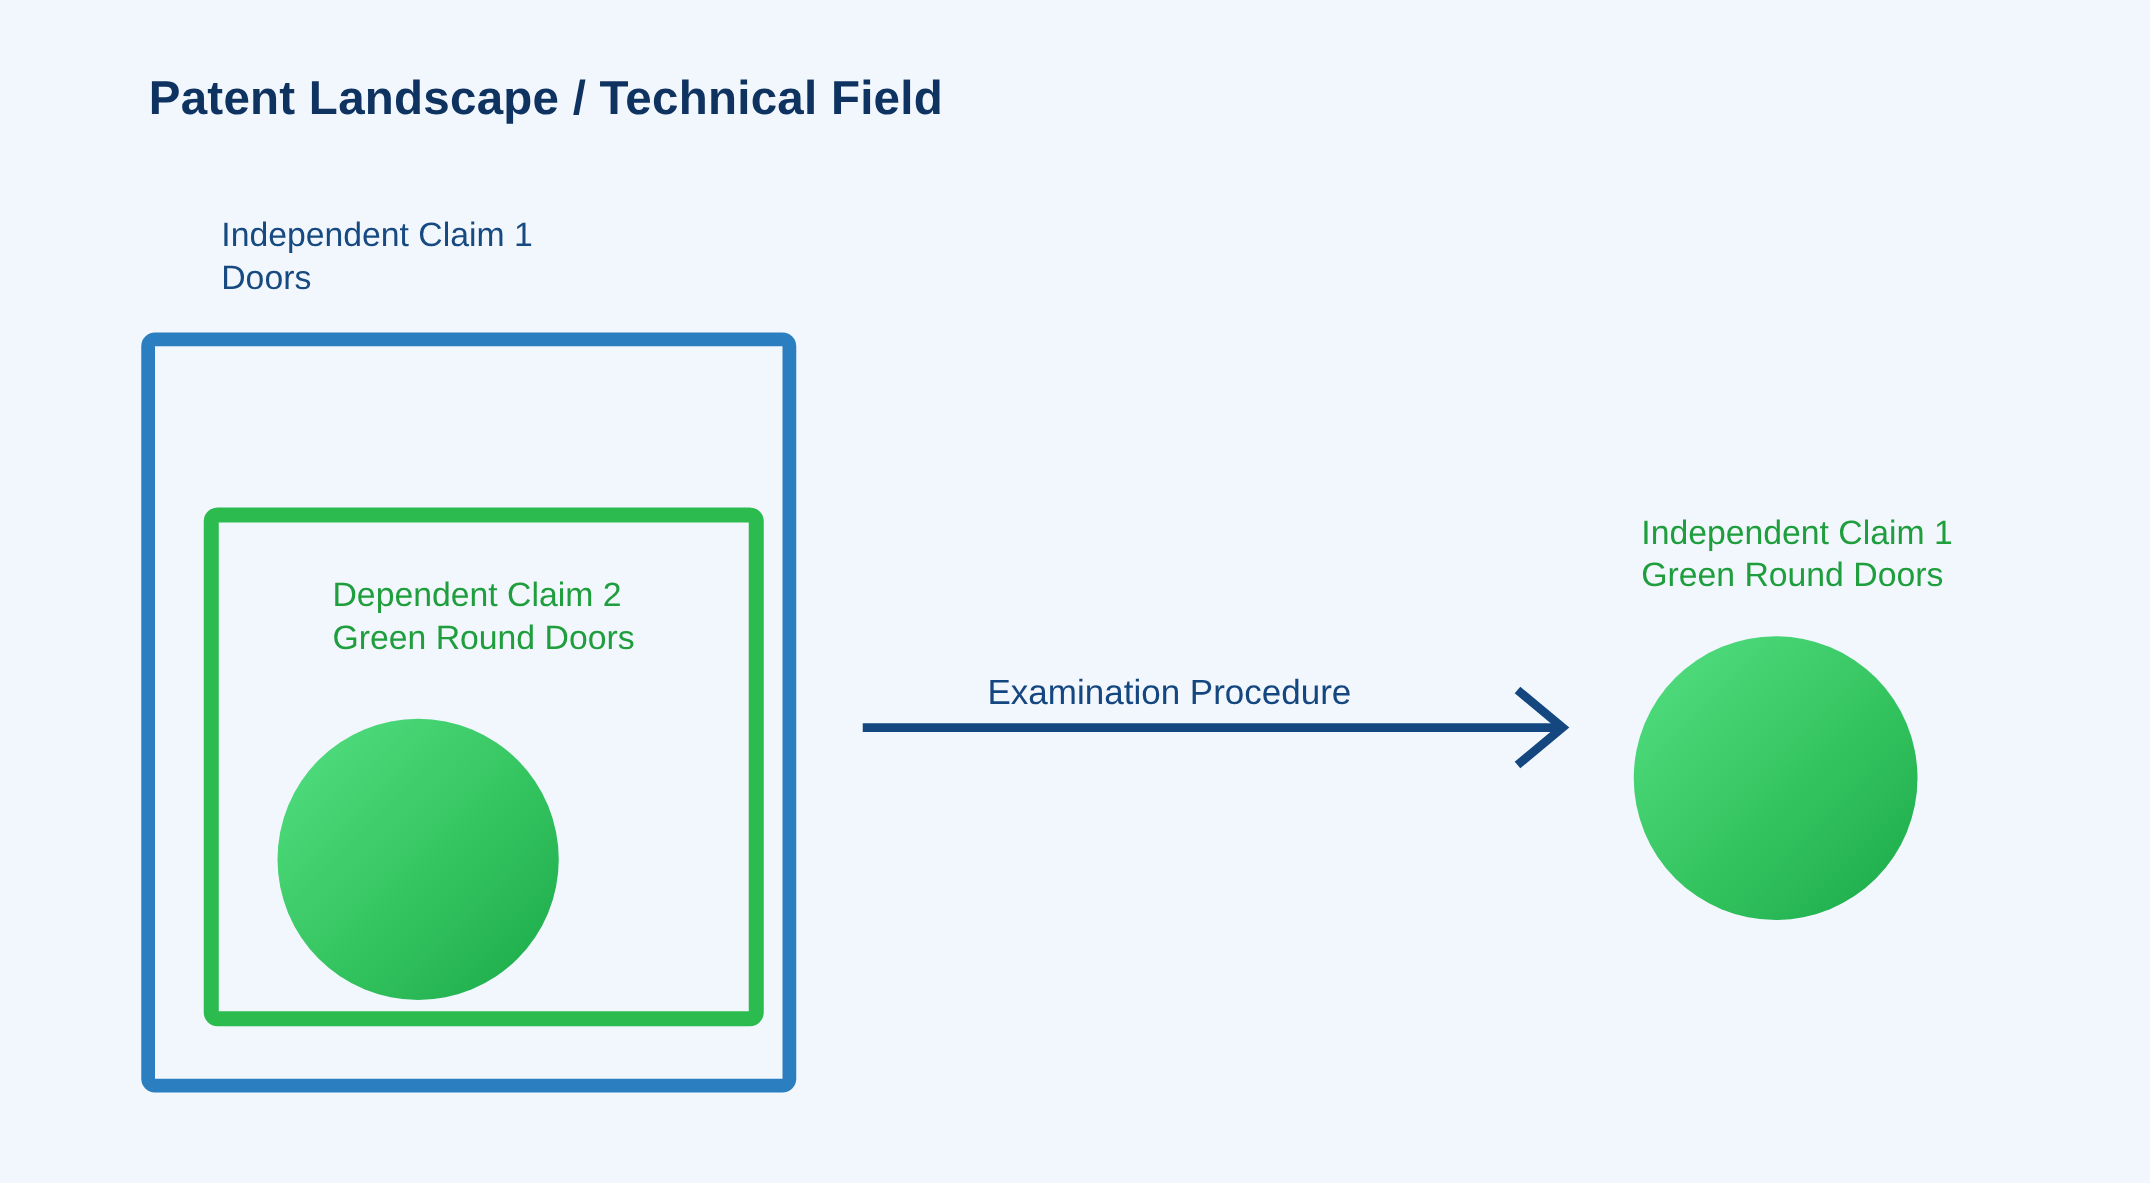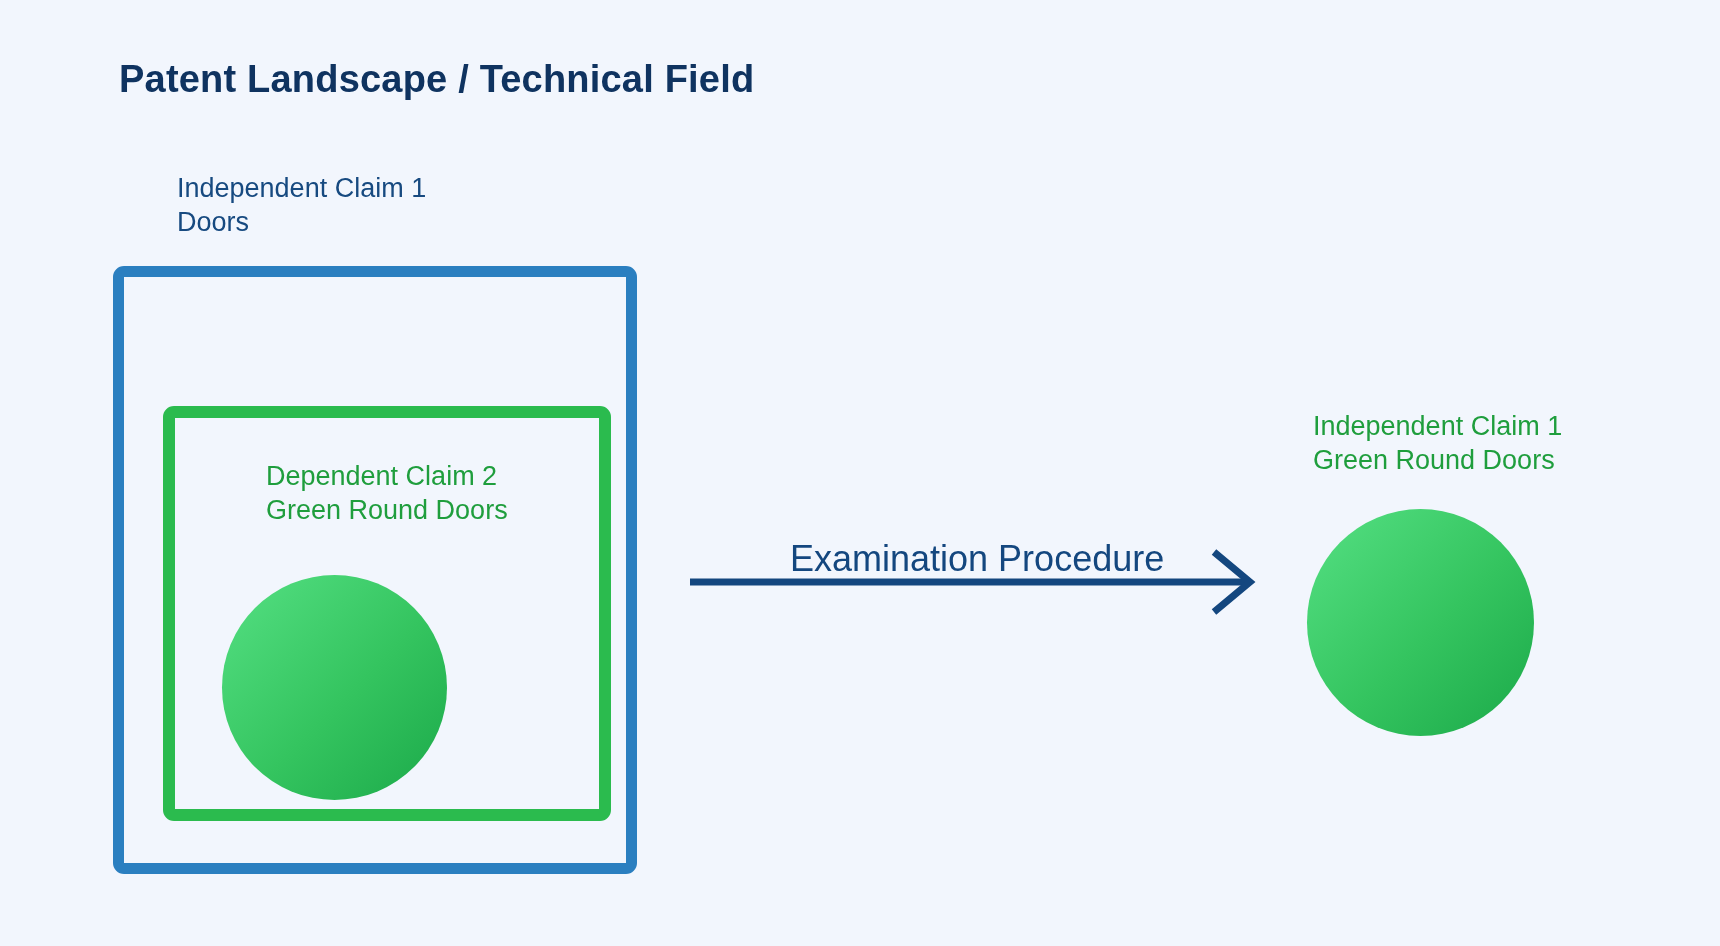--- a/index.html
+++ b/index.html
@@ -125,21 +125,21 @@
     position: absolute;
     left: 690px;
     top: 520px;
     width: 575px;
     height: 110px;
   }
   #examination-label {
     position: absolute;
     left: 790px;
     top: 538px;
-    font-size: 36px;
+    font-size: 28px;
     color: #14477f;
     white-space: nowrap;
   }
 </style>
 </head>
 <body>
 
 <div id="canvas">
 
   <div id="page-title">Patent Landscape / Technical Field</div>

